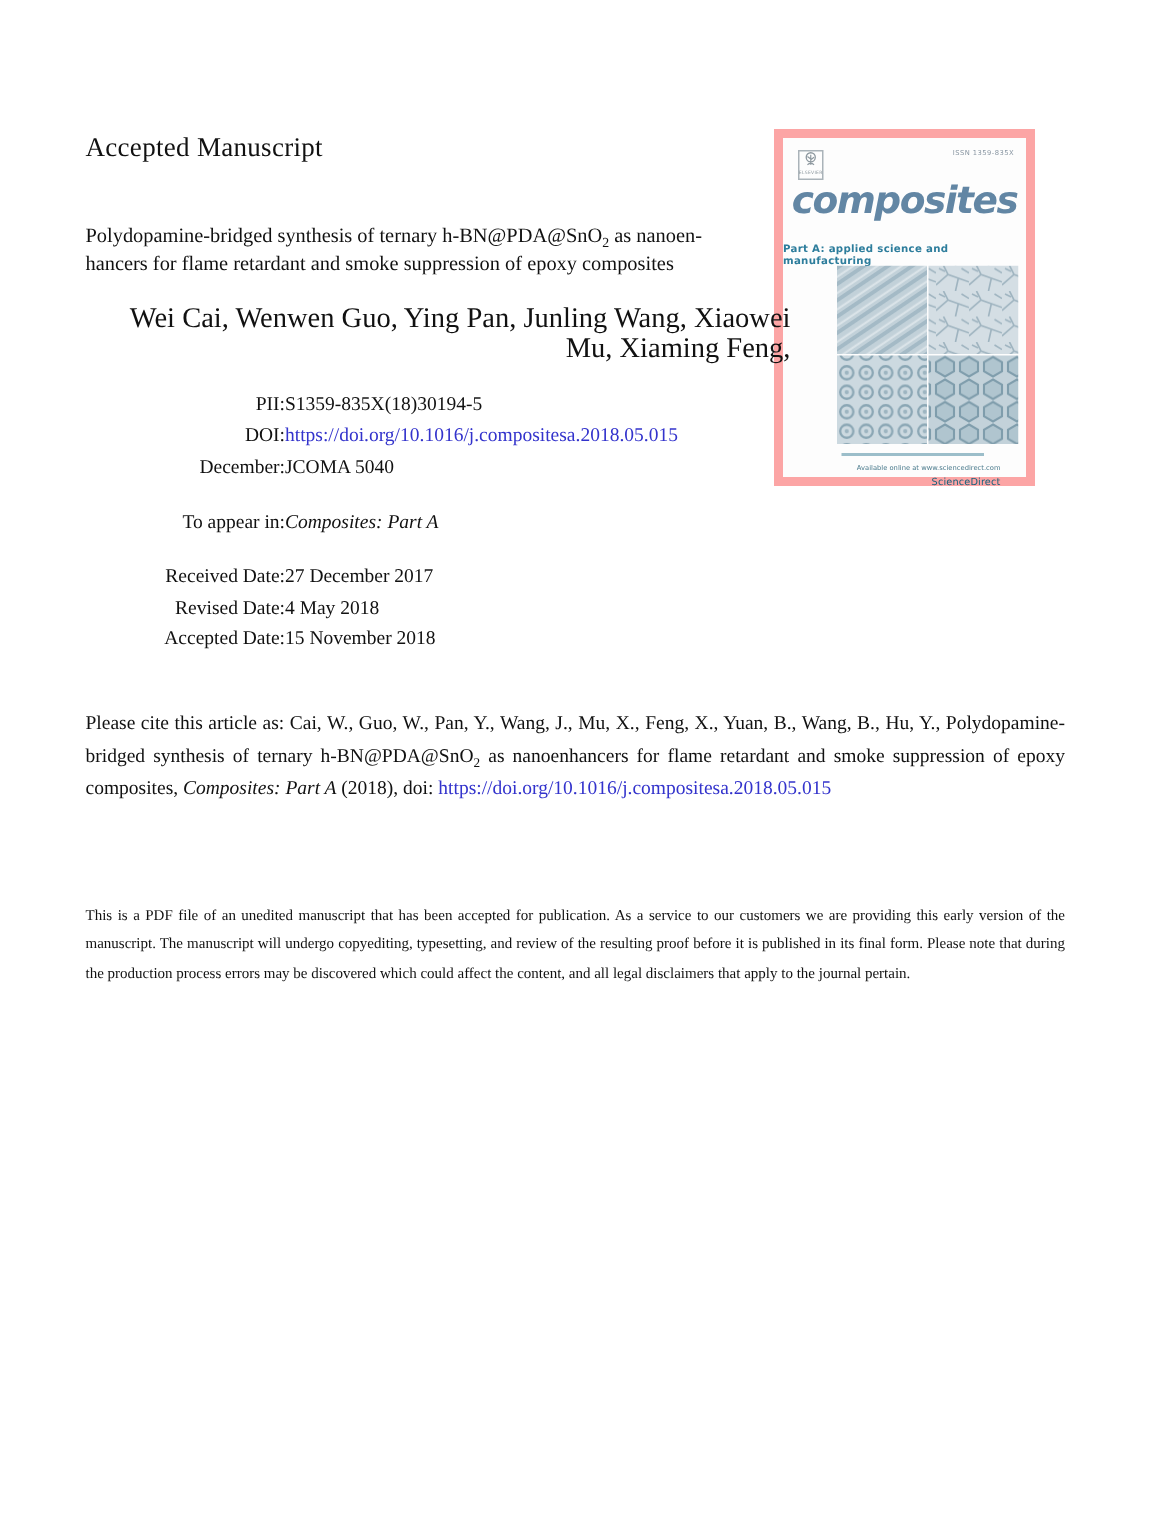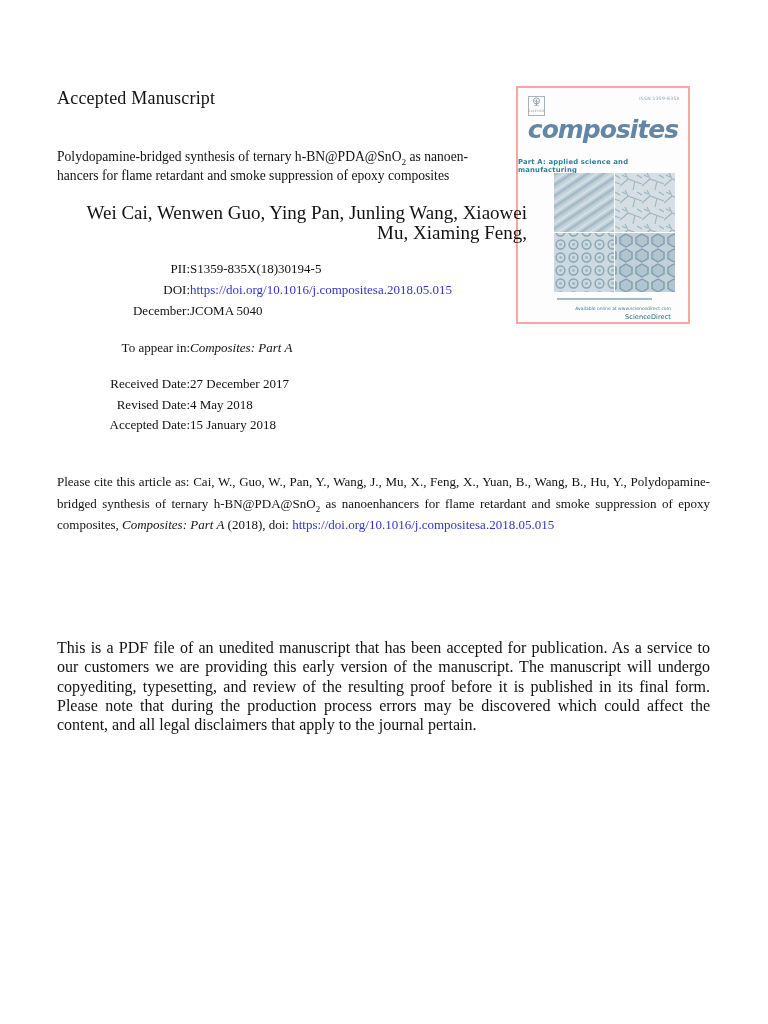--- a/index.html
+++ b/index.html
@@ -10,29 +10,29 @@
   .hdr { position:absolute; left:57px; top:88px; font-size:18px; font-weight:normal; margin:0; letter-spacing:0.2px; }
   .title-block { position:absolute; left:57px; top:147px; width:470px; font-size:13.6px; line-height:19px; }
   .authors-block { position:absolute; left:57px; top:203px; width:470px; font-size:19px; line-height:20px;text-align:right; }
   .meta-block { position:absolute; left:57px; top:258px; font-size:13px; }
   .meta-row { display:flex; line-height:21px; }
   .meta-label { width:133px; flex:0 0 133px;text-align:right; }
   .appear-block { position:absolute; left:57px; top:338px; font-size:13px; display:flex; line-height:20px; }
   .dates-block { position:absolute; left:57px; top:374px; font-size:13px; }
   .date-row { display:flex; line-height:20.5px; }
   .cite-block { position:absolute; left:57px; top:458px; width:653px; font-size:13px; line-height:21.5px; text-align:justify; }
-  .disc-block { position:absolute; left:57px; top:622px; width:653px; font-size:16px; line-height:19.3px; text-align:justify; }
+  .disc-block { position:absolute; left:57px; top:591px; width:653px; font-size:10px; line-height:19.3px; text-align:justify; }
   .italic { font-style:italic; }
   sub { font-size:0.68em; line-height:0; }
   a.doi-link { color:#3333cc; text-decoration:none; cursor:pointer; }
   a.doi-link.wrap { word-break:break-all; }
 
   
   .cover { position:absolute; left:516px; top:86px; width:174px; height:238px; background:#fdfdfd;
-           border:2px solid #fca5a5; box-sizing:border-box; font-family:"DejaVu Sans","Liberation Sans",sans-serif; }
+           border:6px solid #fca5a5; box-sizing:border-box; font-family:"DejaVu Sans","Liberation Sans",sans-serif; }
   .elsevier-box { position:absolute; left:10px; top:8px; width:17px; height:20px; border:1px solid #aab3b9;
                   display:flex; flex-direction:column; align-items:center; justify-content:flex-start; box-sizing:border-box; }
   .elsevier-name { font-size:3px; color:#8d989f; letter-spacing:0.2px; margin-top:1px; }
   .issn { position:absolute; right:8px; top:8px; font-size:4.5px; color:#8a97a3; letter-spacing:0.3px; }
   .wordmark { position:absolute; left:0; right:0; top:29px; text-align:center; font-size:25px; line-height:1;
               font-weight:bold; font-style:italic; color:#6286a4; letter-spacing:-1px; }
   .cover-subtitle { position:absolute; left:0; right:0; top:70px; text-align:left; font-size:6.8px;
                     font-weight:bold; color:#2d7d9c; letter-spacing:0.2px; }
   .grid-wrap { position:absolute; left:36px; top:85px; width:121px; height:119px; }
   .caption-line { position:absolute; left:39px; top:210px; width:95px; height:2px; background:#4d8ba0; opacity:0.55; }
@@ -125,21 +125,21 @@
     <div class="date-row">
       <span class="meta-label">Received Date:</span>
       <span>27 December 2017</span>
     </div>
     <div class="date-row">
       <span class="meta-label">Revised Date:</span>
       <span>4 May 2018</span>
     </div>
     <div class="date-row">
       <span class="meta-label">Accepted Date:</span>
-      <span>15 January 2018</span>
+      <span>15 November 2018</span>
     </div>
   </div>
 
   <p class="cite-block"><span>Please cite this article as: Cai, W., Guo, W., Pan, Y., Wang, J., Mu, X., Feng, X., Yuan, B., Wang, B., Hu, Y., Polydopamine-bridged synthesis of ternary h-BN@PDA@SnO</span><sub>2</sub><span> as nanoenhancers for flame retardant and smoke suppression of epoxy composites, </span><span class="italic">Composites: Part A</span><span> (2018), doi: </span><a class="doi-link wrap">https://doi.org/10.1016/j.compositesa.2018.05.015</a></p>
 
   <p class="disc-block">This is a PDF file of an unedited manuscript that has been accepted for publication. As a service to our customers we are providing this early version of the manuscript. The manuscript will undergo copyediting, typesetting, and review of the resulting proof before it is published in its final form. Please note that during the production process errors may be discovered which could affect the content, and all legal disclaimers that apply to the journal pertain.</p>
 
 </div>
 
 </body></html>

